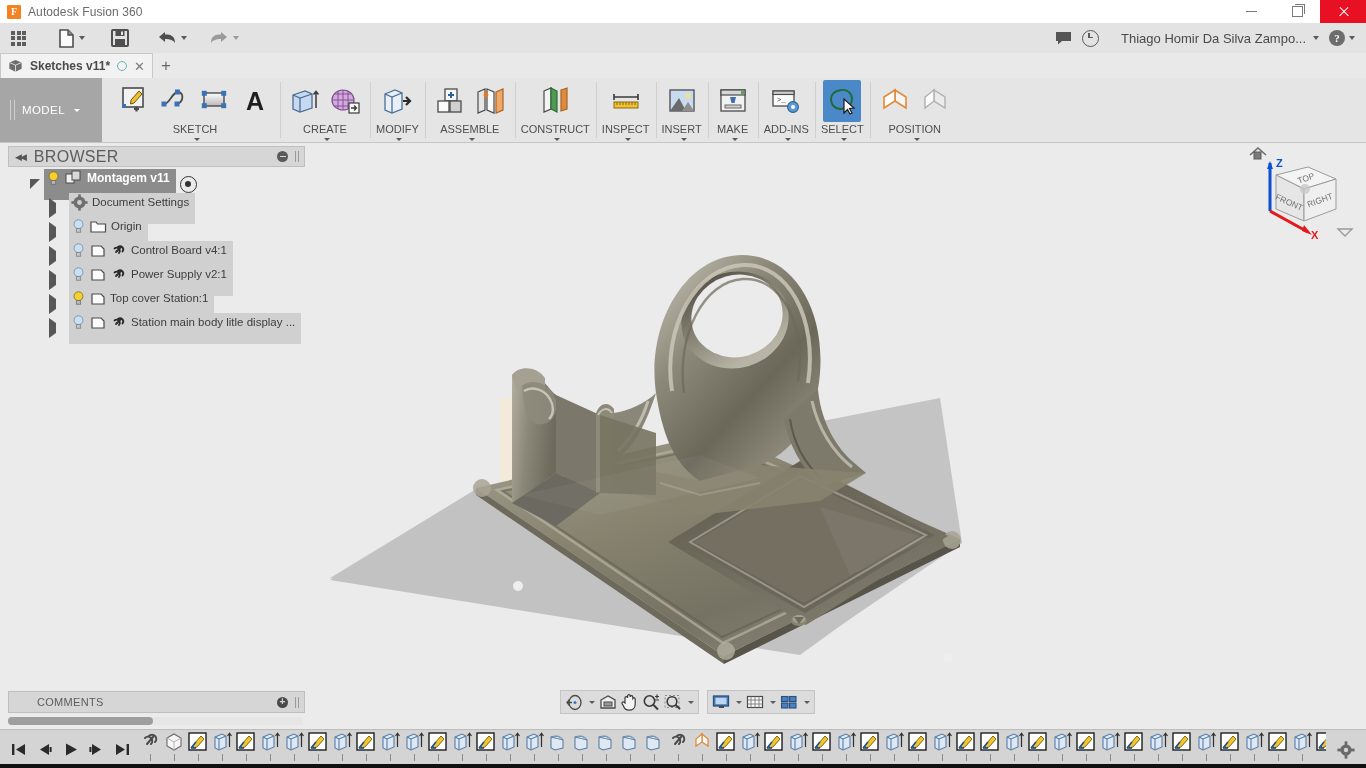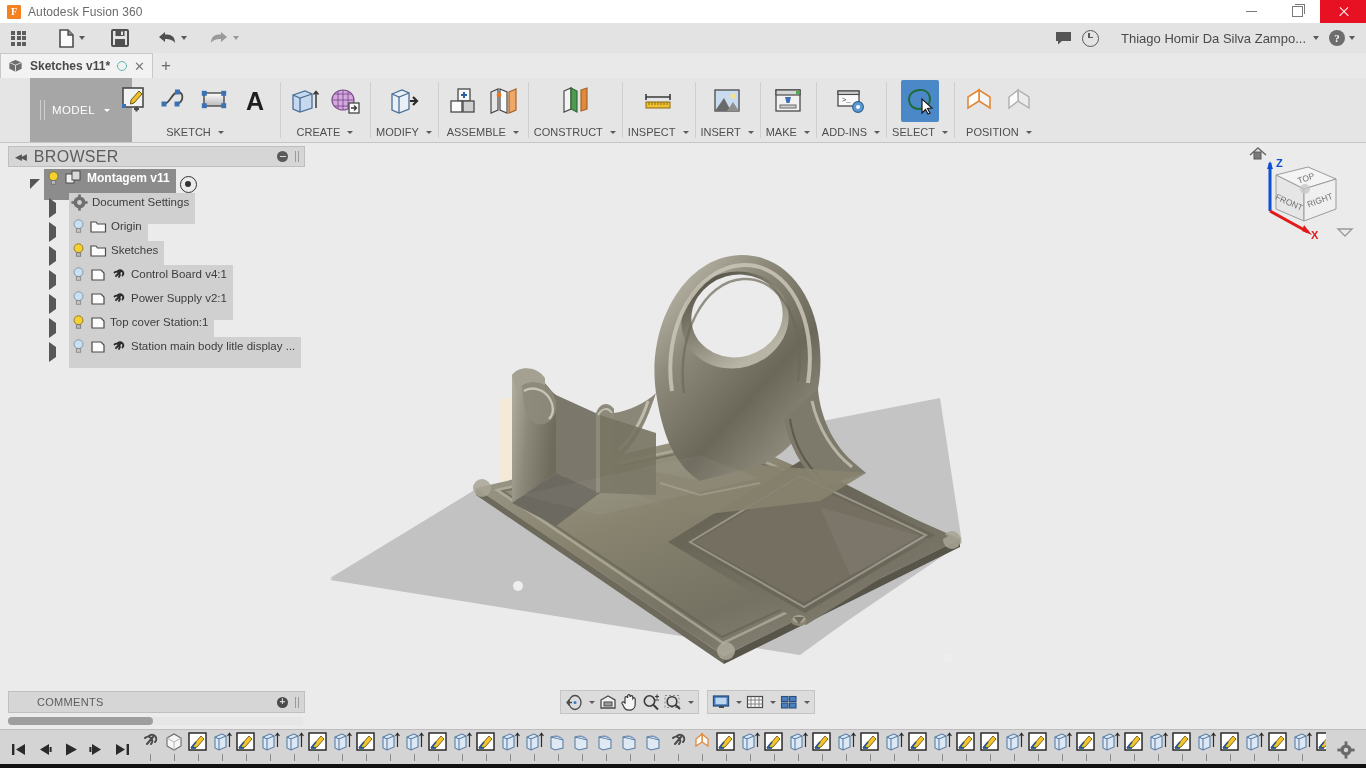--- a/index.html
+++ b/index.html
@@ -122,21 +122,21 @@
   }
 
   
   .ribbon {
     position: absolute; top: 78px; left: 0; width: 1366px; height: 64px;
     background: #e5e5e5; border-bottom: 1px solid #c6c6c6;
   }
   .ws-selector {
     position: absolute; left: 0; top: 0; width: 102px; height: 64px;
     background: #a6a6a6; display: flex; align-items: center;
-    justify-content: center; gap: 5px; cursor: default; margin-left: 30px;
+    justify-content: center; gap: 5px; cursor: default;
   }
   .ws-grip { position: absolute; left: 10px; top: 22px; width: 6px; height: 20px; }
   .ws-grip i { position: absolute; top: 0; width: 1px; height: 20px; background: #cfcfcf; }
   .ws-label { font-size: 11.5px; color: #fff; letter-spacing: .4px; }
 
   .ribbon-panels {
     position: absolute; left: 110px; top: 0; height: 64px;
     display: flex; align-items: stretch;
   }
   .rpanel {
@@ -148,21 +148,21 @@
     width: 1px; background: #cfcfcf;
   }
   .rpanel-icons { display: flex; align-items: center; height: 46px; gap: 2px; }
   .rbtn {
     width: 38px; height: 42px; display: flex; align-items: center;
     justify-content: center; cursor: default; border-radius: 2px;
   }
   .rbtn.active { background: #4a88c7; }
   .rpanel-label {
     font-size: 11px; color: #4e4e4e; display: flex; align-items: center;
-    gap: 3px; height: 16px; line-height: 1;
+    gap: 3px; height: 16px; line-height: 1; flex-direction: column;
   }
 
   
   .browser-head {
     position: absolute; left: 8px; top: 146px; width: 295px; height: 19px;
     background: #d6d6d6; border: 1px solid #bfbfbf;
     display: flex; align-items: center;
   }
   .arrows-left {
     font-size: 9px; color: #555; margin-left: 6px; letter-spacing:-2px;
@@ -821,33 +821,20 @@
           <circle cx="8" cy="7" r="5" fill="#c9dff2" stroke="#7a93a8" stroke-width="1"></circle>
           <rect x="5.5" y="12" width="5" height="4" fill="#c4c4c4" stroke="#7a7a7a" stroke-width="0.8"></rect>
         </svg>
         <svg width="17" height="15" viewBox="0 0 17 15">
           <path d="M1 3 h5 l1.5 2 h8 v8 h-14.5 z" fill="#fbfbfb" stroke="#4a4a4a" stroke-width="1.2"></path>
         </svg>
         <div class="node-label">Origin</div>
       </div>
     </div>
 
-    <div class="tree-row" style="padding-left:41px">
-      <div class="tri"></div>
-      <div class="row-chip">
-        <svg class="bulb" viewBox="0 0 16 18">
-          <circle cx="8" cy="7" r="5" fill="#f5d033" stroke="#8a7415" stroke-width="1"></circle>
-          <rect x="5.5" y="12" width="5" height="4" fill="#b8b8b8" stroke="#6a6a6a" stroke-width="0.8"></rect>
-        </svg>
-        <svg width="17" height="15" viewBox="0 0 17 15">
-          <path d="M1 3 h5 l1.5 2 h8 v8 h-14.5 z" fill="#fbfbfb" stroke="#4a4a4a" stroke-width="1.2"></path>
-        </svg>
-        <div class="node-label">Sketches</div>
-      </div>
-    </div>
 
     <div class="tree-row" style="padding-left:41px">
       <div class="tri"></div>
       <div class="row-chip">
         <svg class="bulb" viewBox="0 0 16 18">
           <circle cx="8" cy="7" r="5" fill="#c9dff2" stroke="#7a93a8" stroke-width="1"></circle>
           <rect x="5.5" y="12" width="5" height="4" fill="#c4c4c4" stroke="#7a7a7a" stroke-width="0.8"></rect>
         </svg>
         <svg width="16" height="15" viewBox="0 0 16 15">
           <path d="M2 3 h9 l3 3 v7 h-12 z" fill="#fbfbfb" stroke="#4a4a4a" stroke-width="1.2"></path>

